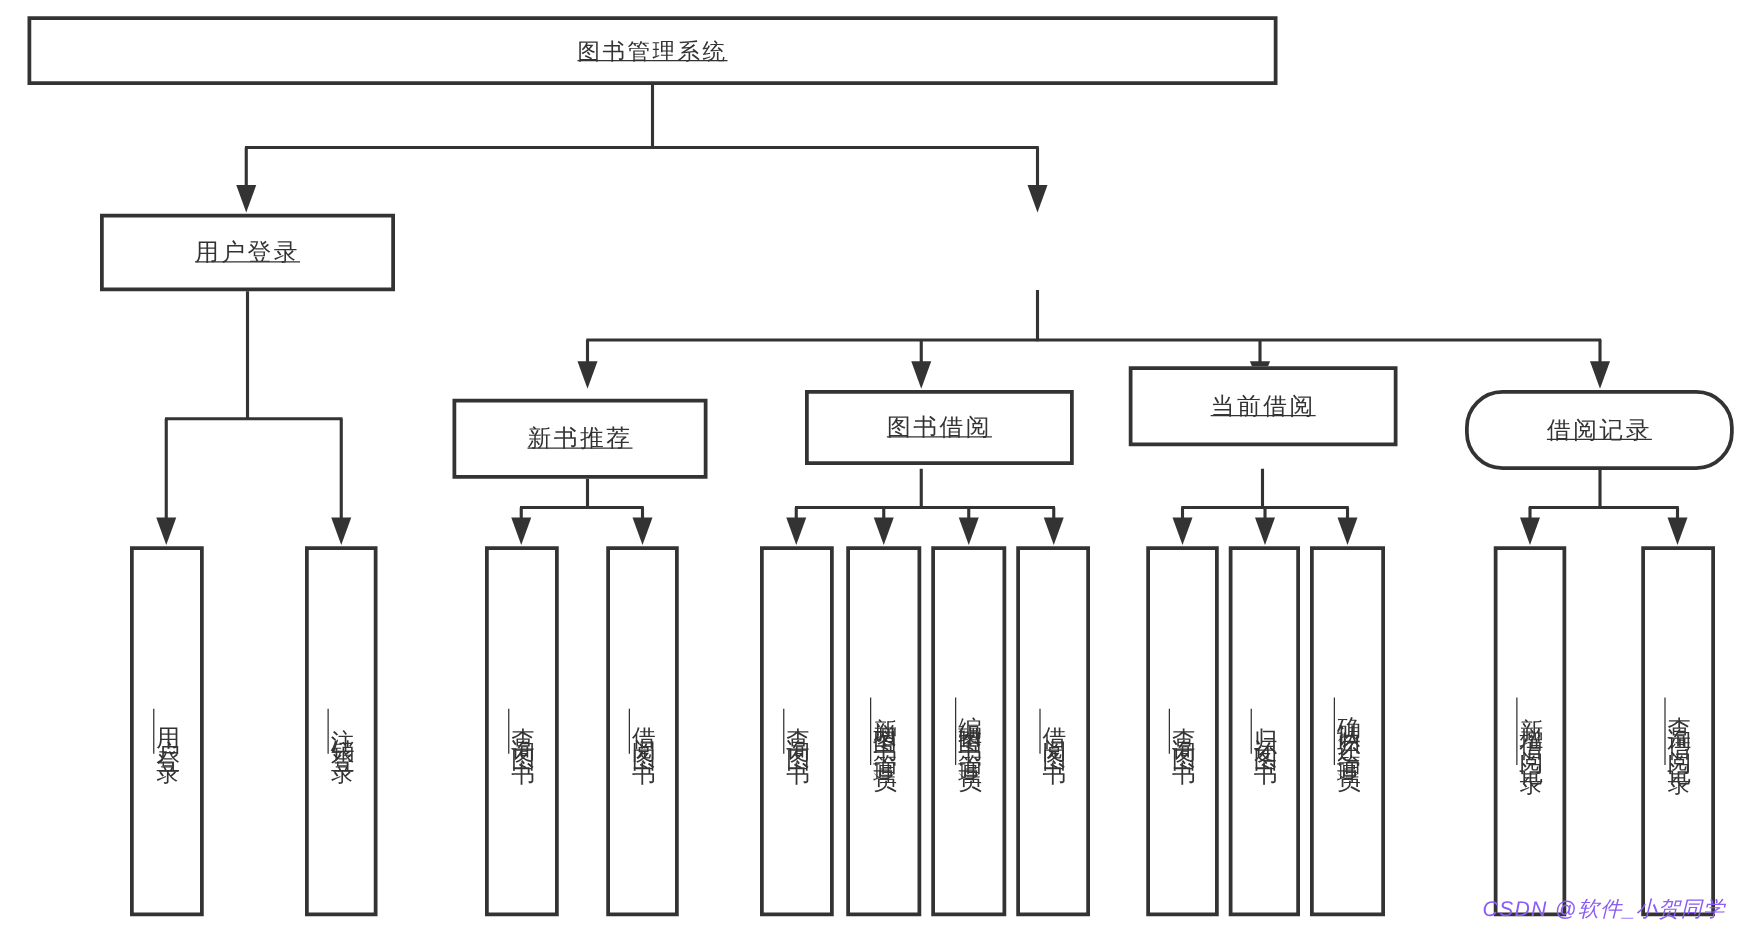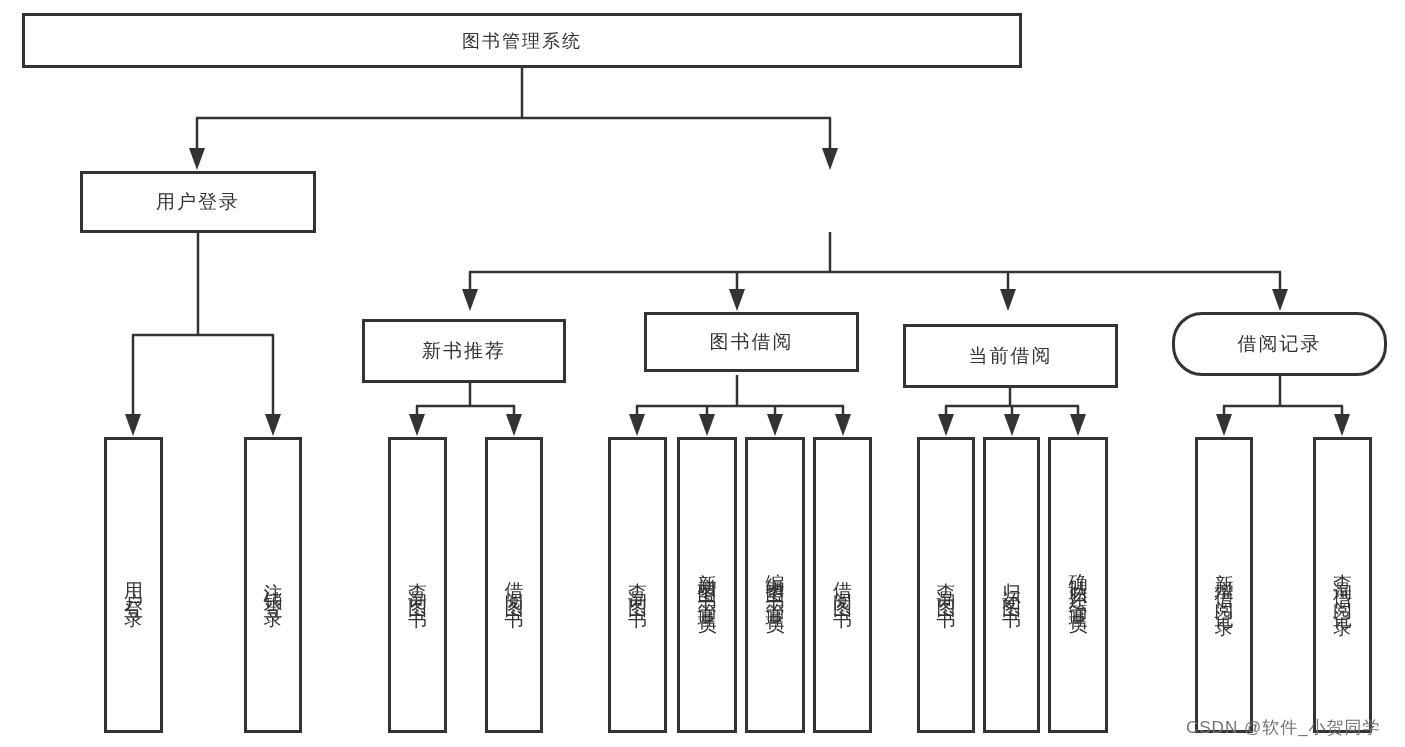--- a/index.html
+++ b/index.html
@@ -18,62 +18,64 @@
   }
   .box {
     position: absolute;
     box-sizing: border-box;
     border: 3px solid #333333;
     background: #ffffff;
     color: #333333;
     display: flex;
     align-items: center;
     justify-content: center;
+    text-decoration: underline;
   }
   .h-box { font-size: 19px; letter-spacing: 2px; white-space: nowrap; }
   .v-box {
     writing-mode: vertical-rl;
     text-orientation: mixed;
     font-size: 19px;
     letter-spacing: 9px;
     top: 437px;
     height: 296px;
   }
   
   #root-box { left: 22px; top: 13px; width: 1000px; height: 55px; font-size: 18px; }
   
   #n-user-login { left: 80px;  top: 171px; width: 236px; height: 62px; }
   #n-book-mgmt  { left: 712px; top: 171px; width: 236px; height: 62px; }
   
   #n-new-book       { left: 362px;  top: 319px; width: 204px; height: 64px; }
   #n-book-borrow    { left: 644px;  top: 312px; width: 215px; height: 60px; }
-  #n-current-borrow { left: 903px;  top: 324px; width: 215px; height: 64px; }
+  #n-current-borrow { left: 903px;  top: 293px; width: 215px; height: 64px; }
   #n-borrow-records { left: 1172px; top: 312px; width: 215px; height: 64px; border-radius: 30px; }
   
   #l-user-login          { left: 104px;  width: 59px; }
   #l-logout              { left: 244px;  width: 58px; }
   #l-query-book-nb       { left: 388px;  width: 59px; }
   #l-borrow-book-nb      { left: 485px;  width: 58px; }
   #l-query-book-bb       { left: 608px;  width: 59px; }
   #l-add-book            { left: 677px;  width: 60px; letter-spacing: 6px; }
   #l-edit-book           { left: 745px;  width: 60px; letter-spacing: 6px; }
   #l-borrow-book-bb      { left: 813px;  width: 59px; }
   #l-query-book-cb       { left: 917px;  width: 58px; }
   #l-return-book         { left: 983px;  width: 57px; }
   #l-confirm-return      { left: 1048px; width: 60px; letter-spacing: 6px; }
   #l-add-borrow-record   { left: 1195px; width: 58px; }
   #l-query-borrow-record { left: 1313px; width: 59px; }
   .watermark {
     position: absolute;
     left: 1186px;
     top: 716px;
     font-size: 17px;
-    color: #737373;
+    color: #8b5cf6;
     letter-spacing: 1px;
     white-space: nowrap;
+    font-style: italic;
   }
 </style>
 </head>
 <body>
 
 <div class="canvas">
 
   <svg class="connectors" viewBox="0 0 1405 747" xmlns="http://www.w3.org/2000/svg">
 
     <g stroke="#333333" stroke-width="2.5" fill="none">

